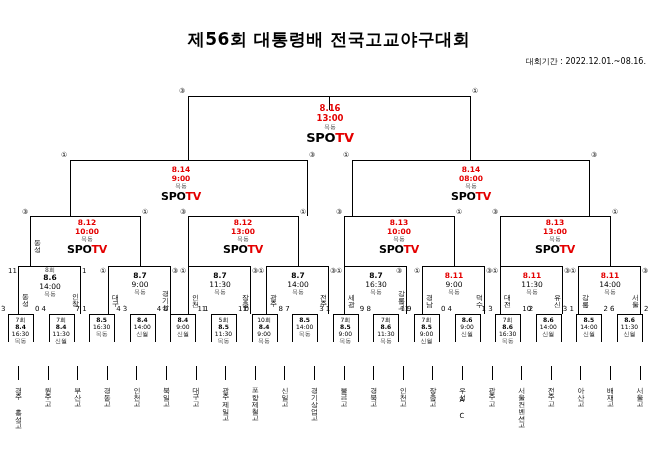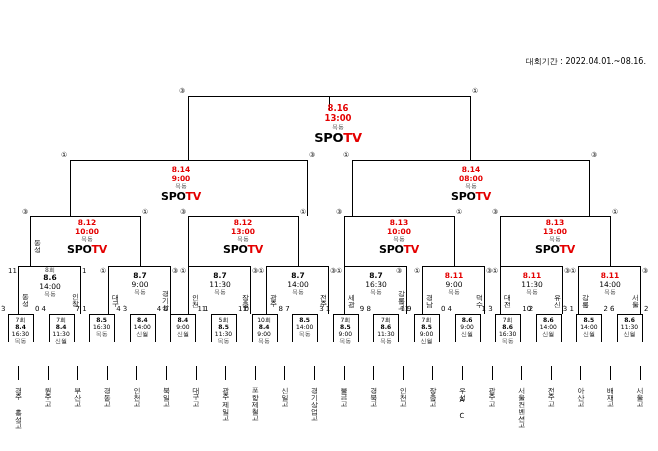--- a/index.html
+++ b/index.html
@@ -51,33 +51,34 @@
     top:382px;
   }
   .tiny{position:absolute;font-size:6px;line-height:7px;text-align:center;white-space:nowrap;}
   .tiny .d{font-weight:700;}
 </style>
 </head>
 <body>
 
 <div class="stage">
 
+  <div id="title">제56회  대통령배  전국고교야구대회</div>
   <div id="meta">
-    <div>대회기간 : 2022.04.01.~08.16.</div>
+    <div>대회기간 : 2022.12.01.~08.16.</div>
   </div>
 
   <div class="ln hl" style="left:188px;top:96px;width:282px;"></div>
   <div class="ln vl" style="left:188px;top:96px;height:64px;"></div>
   <div class="ln vl" style="left:470px;top:96px;height:64px;"></div>
   <div class="ln vl" style="left:329px;top:96px;height:14px;"></div>
 
   <div class="seed" style="left:179px;top:88px;">③</div>
   <div class="seed" style="left:472px;top:88px;">①</div>
 
-  <div class="mi big" style="left:297px;top:104px;width:82px;">
+  <div class="mi big" style="left:289px;top:104px;width:82px;">
     <div class="d red">8.16</div>
     <div class="t red" style="color:#e40000">13:00</div>
     <div class="v">목동</div>
     <div class="ch"><span>SPO</span><b>TV</b></div>
   </div>
 
   <div class="ln hl" style="left:70px;top:160px;width:237px;"></div>
   <div class="ln vl" style="left:70px;top:160px;height:56px;"></div>
   <div class="ln vl" style="left:307px;top:160px;height:56px;"></div>
   <div class="seed" style="left:61px;top:152px;">①</div>

